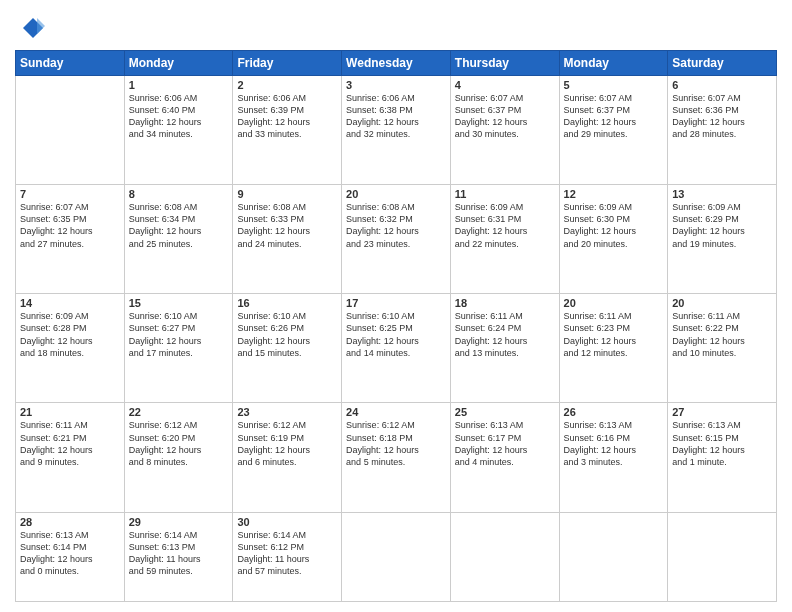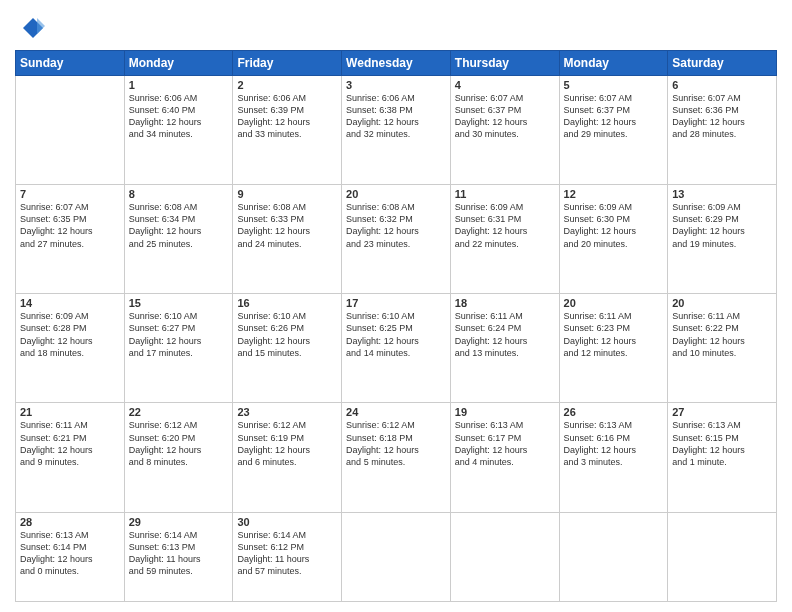--- a/index.html
+++ b/index.html
@@ -308,21 +308,21 @@
 and 6 minutes.</div>
           </td>
           <td>
             <span class="day-number">24</span>
             <div class="day-info" style="white-space: pre-line;">Sunrise: 6:12 AM
 Sunset: 6:18 PM
 Daylight: 12 hours
 and 5 minutes.</div>
           </td>
           <td>
-            <span class="day-number">19</span>
+            <span class="day-number">25</span>
             <div class="day-info" style="white-space: pre-line;">Sunrise: 6:13 AM
 Sunset: 6:17 PM
 Daylight: 12 hours
 and 4 minutes.</div>
           </td>
           <td>
             <span class="day-number">26</span>
             <div class="day-info" style="white-space: pre-line;">Sunrise: 6:13 AM
 Sunset: 6:16 PM
 Daylight: 12 hours

